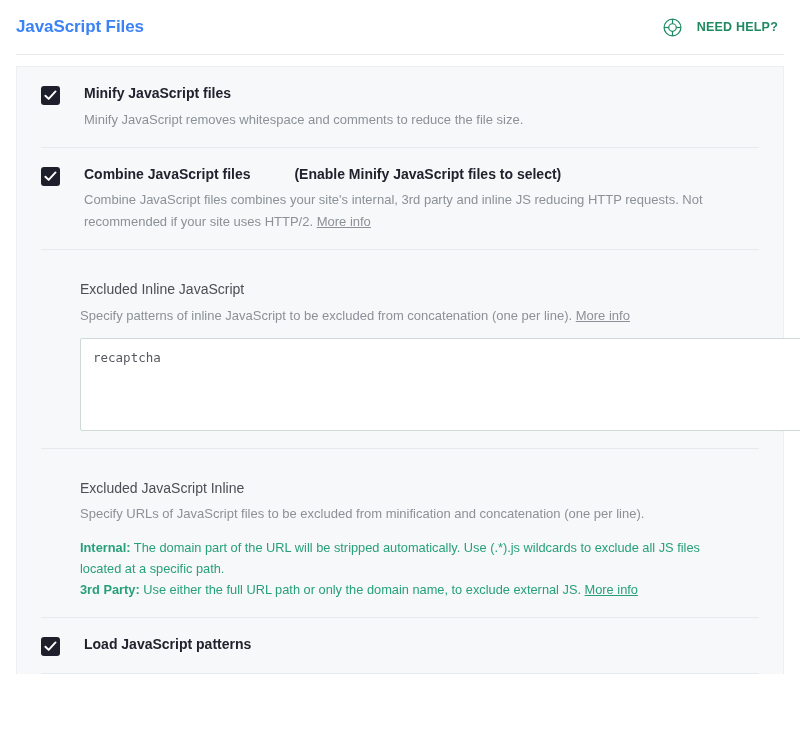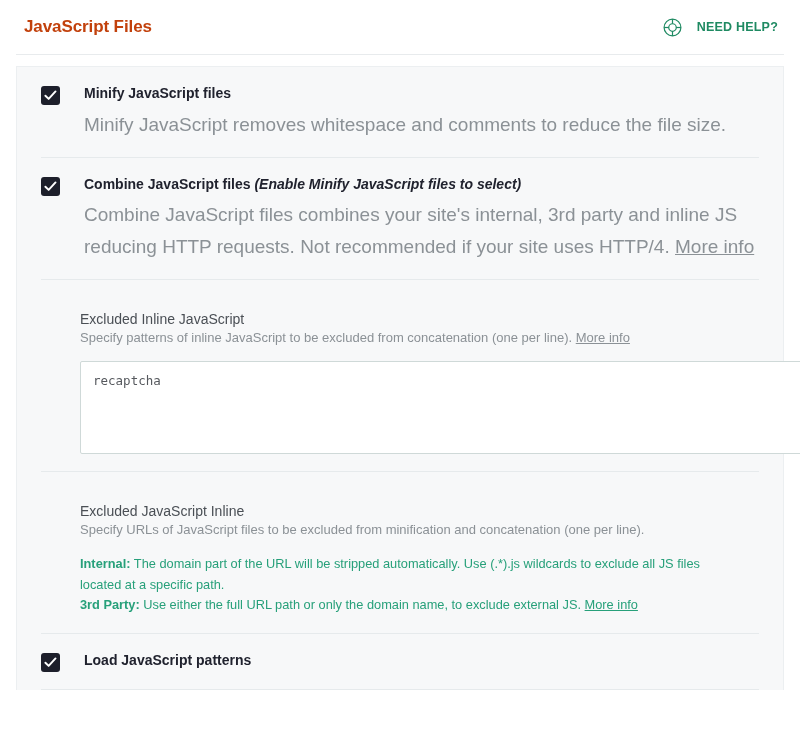--- a/index.html
+++ b/index.html
@@ -19,23 +19,23 @@
     height: 54px;
     padding: 0 16px;
     display: flex;
     align-items: center;
     justify-content: space-between;
     background: #ffffff;
   }
   .page-title {
     font-size: 17px;
     font-weight: bold;
-    color: #c2410c;
+    color: #3b82f6;
     letter-spacing: -0.1px;
-    margin: 8px;
+    margin: 0;
     padding-left: 0px;
   }
   .help-link {
     display: flex;
     align-items: center;
     gap: 14px;
     text-decoration: none;
     color: #1f8a62;
     font-size: 12.5px;
     font-weight: bold;
@@ -81,24 +81,24 @@
   .field-body { padding-left: 24px; flex: 1 1 auto; }
 
   .field-label {
     font-size: 14px;
     font-weight: bold;
     color: #20222e;
     line-height: 1.25;
   }
   .field-label .hint {
     font-weight: bold;
-    font-style: italic;
+    margin-left: 40px;
   }
   .field-desc {
-    font-size: 19px;
+    font-size: 13px;
     color: #8b9196;
     line-height: 1.65;
     margin-top: 6px;
     max-width: 716px;
   }
 
   a.more-info {
     color: #8b9196;
     text-decoration: underline;
   }
@@ -108,20 +108,21 @@
   .subfield-title {
     font-size: 14px;
     color: #4a4f55;
     line-height: 1.3;
     margin-top: 12px;
   }
   .subfield-desc {
     font-size: 13px;
     color: #8b9196;
     line-height: 1.6;
+    margin-top: 7px;
   }
 
   textarea.code-area {
     display: block;
     margin-top: 12px;
     width: 772px;
     height: 93px;
     padding: 10px 12px;
     border: 1px solid #cfd9d8;
     border-radius: 2px;
@@ -191,21 +192,21 @@
         <svg width="13" height="13" viewBox="0 0 14 14" fill="none" stroke="#ffffff" stroke-width="2.1" stroke-linecap="round" stroke-linejoin="round">
           <polyline points="1.5,7.2 5,10.6 12.4,2.6"></polyline>
         </svg>
       </span>
       <div class="field-body">
         <div class="field-label">
           <span>Combine JavaScript files</span>
           <span class="hint">(Enable Minify JavaScript files to select)</span>
         </div>
         <div class="field-desc">
-          <span>Combine JavaScript files combines your site's internal, 3rd party and inline JS reducing HTTP requests. Not recommended if your site uses HTTP/4.</span>
+          <span>Combine JavaScript files combines your site's internal, 3rd party and inline JS reducing HTTP requests. Not recommended if your site uses HTTP/2.</span>
           <a class="more-info" href="#">More info</a>
         </div>
       </div>
     </div>
   </div>
 
   <div class="section">
     <div class="subfield">
       <div class="subfield-title">Excluded Inline JavaScript</div>
       <div class="subfield-desc">

